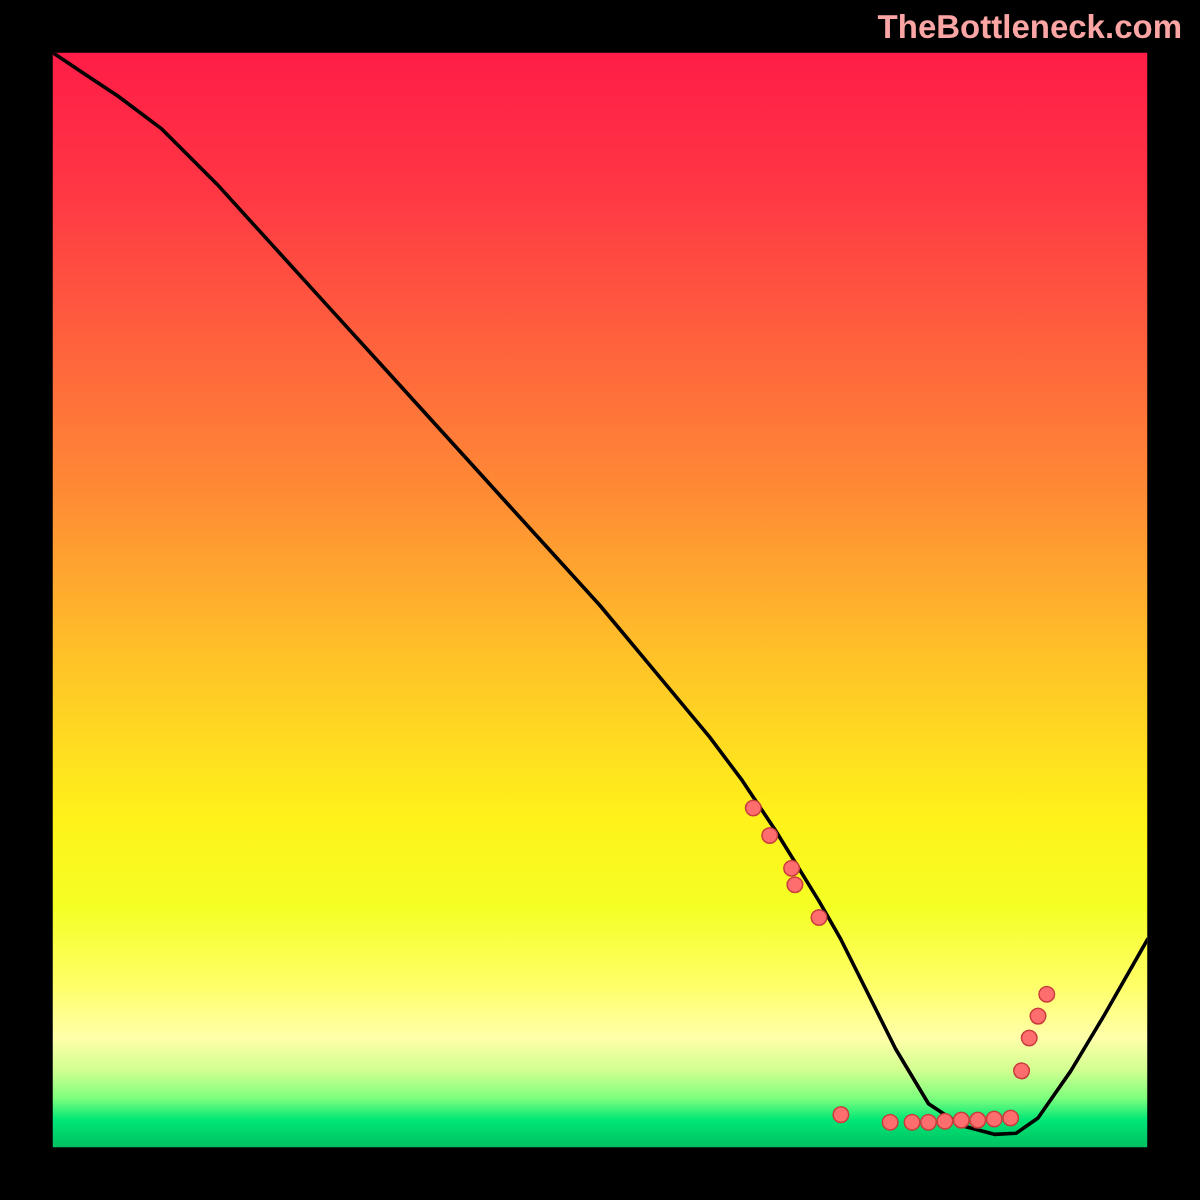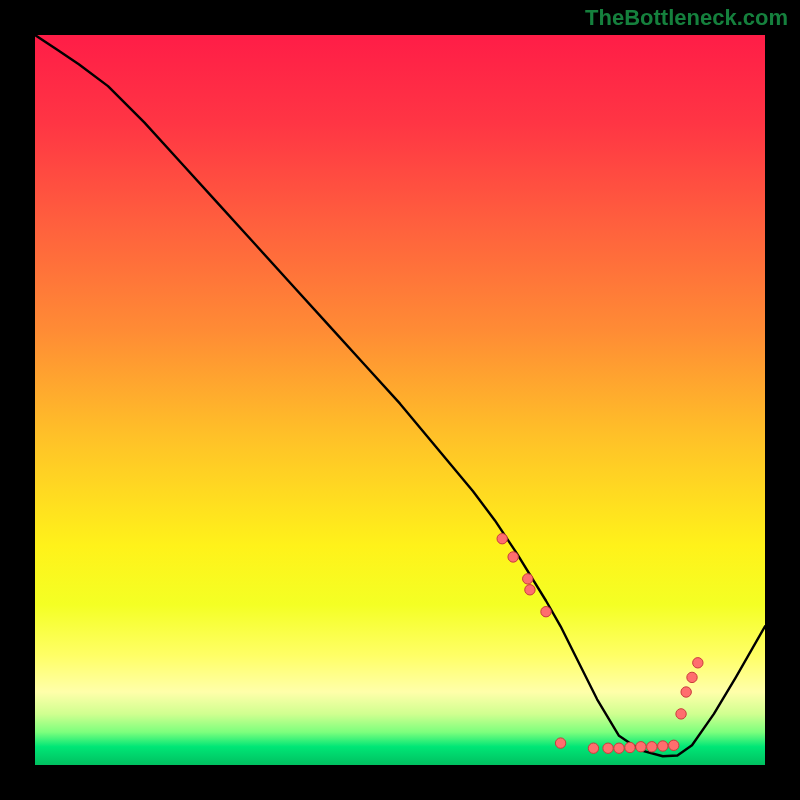--- a/index.html
+++ b/index.html
@@ -5,21 +5,21 @@
   * { margin: 0; padding: 0; box-sizing: border-box; }
   html, body { width: 800px; height: 800px; background: #000; overflow: hidden; }
   .wrap { width: 800px; height: 800px; background: #000; position: relative; }
   .attrib {
     position: absolute;
     top: 5px;
     right: 12px;
     font-family: Arial, Helvetica, sans-serif;
     font-size: 22px;
     font-weight: bold;
-    color: #15803d;
+    color: #fca5a5;
   }
   .plot-box {
     position: absolute;
     left: 35px;
     top: 35px;
     width: 730px;
     height: 730px;
     background: transparent;
   }
   svg { display: block; }

